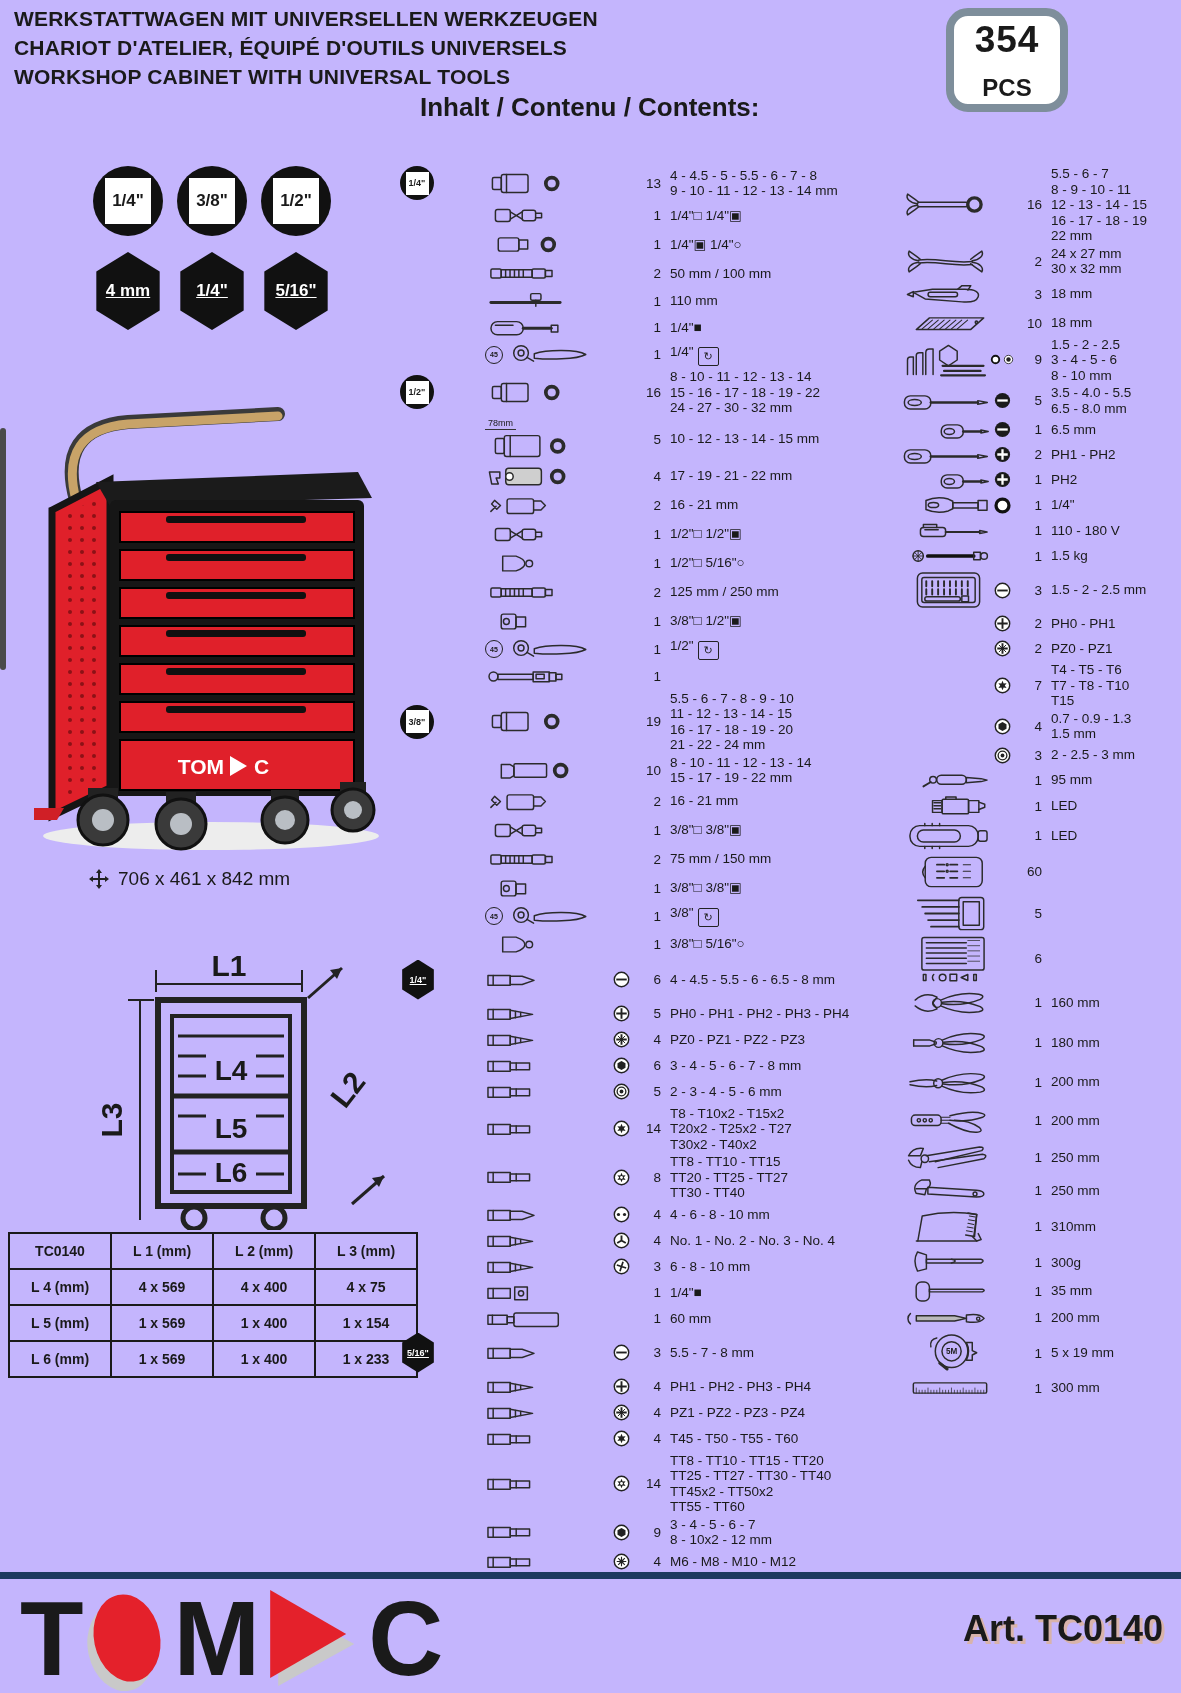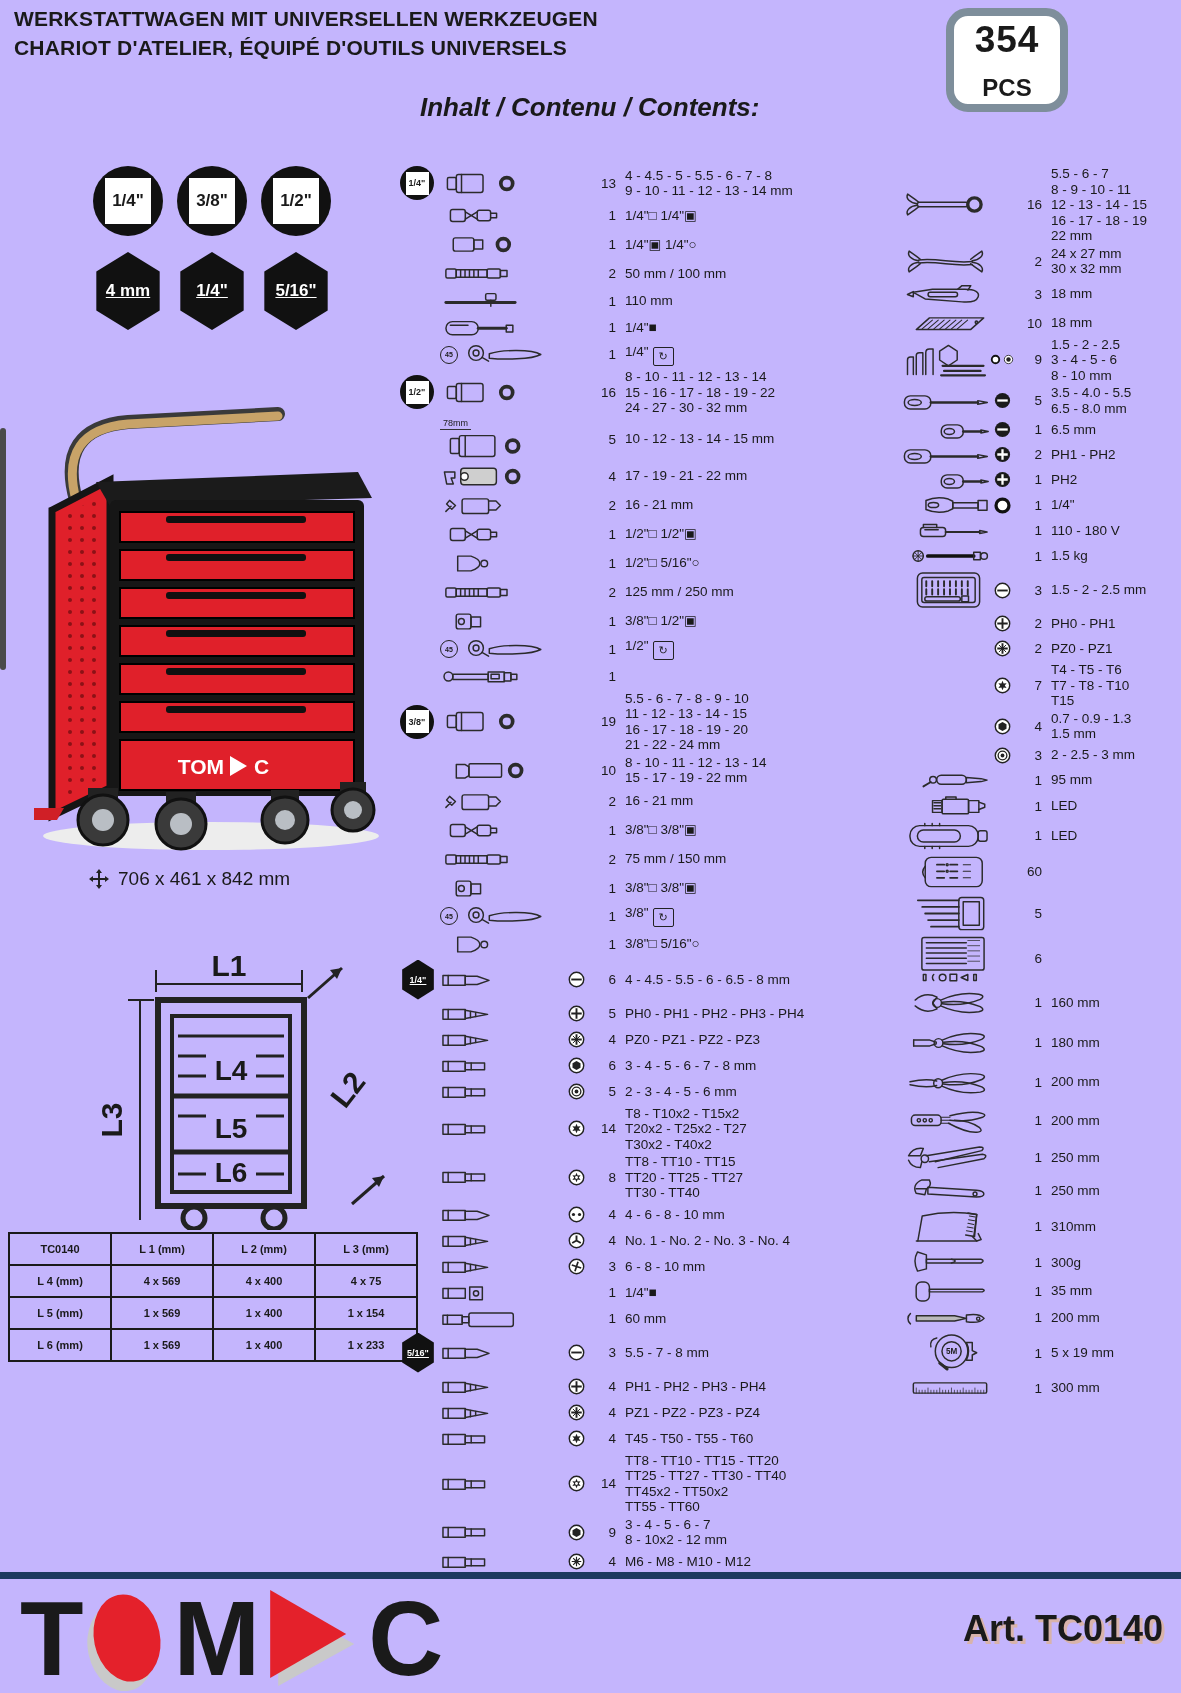--- a/index.html
+++ b/index.html
@@ -1,41 +1,41 @@
 <!DOCTYPE html>
 <html><head>
 <meta charset="utf-8">
 <style>
   html,body{margin:0;padding:0;background:#fff;font-family:"Liberation Sans",sans-serif;color:#1a1a1a;}
   #page{position:relative;width:1181px;height:1693px;background:#c4b5fd;overflow:hidden;}
   .title{position:absolute;left:14px;top:4px;width:760px;font-weight:bold;font-size:21px;line-height:29px;letter-spacing:.2px;}
-  .contents{position:absolute;left:420px;top:92px;font-weight:bold;font-size:26px;font-style:italic;}
+  .contents{position:absolute;left:420px;top:92px;font-weight:bold;font-size:26px;}
   .badge{position:absolute;left:946px;top:8px;width:106px;height:88px;border:8px solid #7e8e9b;border-radius:22px;background:#fff;
          display:flex;flex-direction:column;align-items:center;justify-content:center;line-height:1;}
   .badge .n{font-weight:bold;font-size:37px;letter-spacing:1px;}
   .badge .u{font-weight:bold;font-size:24px;margin-top:18px;}
   #legend{position:absolute;left:86px;top:166px;display:grid;grid-template-columns:repeat(3,84px);grid-row-gap:16px;grid-column-gap:0px;}
   .mk-circle{background:#111;border-radius:50%;display:flex;align-items:center;justify-content:center;}
   .mk-circle .sq{background:#fff;display:flex;align-items:center;justify-content:center;font-weight:bold;}
   .mk-hex{background:#111;color:#fff;font-weight:bold;display:flex;align-items:center;justify-content:center;
           clip-path:polygon(50% 0,94% 25%,94% 75%,50% 100%,6% 75%,6% 25%);text-decoration:underline;}
   .lgc{width:70px;height:70px;} .lgc .sq{width:46px;height:46px;font-size:17px;}
   .lgh{width:72px;height:78px;font-size:17px;}
   .smc{width:34px;height:34px;} .smc .sq{width:23px;height:23px;font-size:9px;}
   .smh{width:36px;height:40px;font-size:9px;}
   #dims{position:absolute;left:88px;top:868px;display:flex;align-items:center;gap:8px;font-size:19px;}
   #spec{position:absolute;left:8px;top:1232px;border-collapse:collapse;}
-  #spec td{border:2.5px solid #1a1a1a;font-weight:bold;font-size:11px;text-align:center;padding:9px 6px;width:88px;}
+  #spec td{border:2.5px solid #1a1a1a;font-weight:bold;font-size:14px;text-align:center;padding:9px 6px;width:88px;}
   .list{position:absolute;display:flex;flex-direction:column;gap:2px;}
   #list-left{left:400px;top:166px;width:418px;}
   #list-right{left:818px;top:166px;width:360px;}
   .row{display:flex;align-items:center;min-height:23px;}
   .mzone{width:40px;flex:none;display:flex;justify-content:flex-start;}
   .izone{flex:none;display:flex;flex-direction:column;align-items:flex-start;justify-content:center;}
-  #list-left .izone{width:124px;}
+  #list-left .izone{width:124px;margin-left:45px;}
   #list-right .izone{width:172px;align-items:flex-end;}
   .irow{display:flex;align-items:center;gap:3px;}
   .szone{width:24px;flex:none;display:flex;gap:2px;justify-content:center;}
   .q{width:28px;flex:none;text-align:right;font-size:13.5px;}
   .t{flex:1;padding-left:9px;font-size:13.5px;line-height:15.5px;white-space:nowrap;}
   .b45{width:16px;height:16px;border:1.5px solid #222;border-radius:50%;font-size:7px;font-weight:bold;
        display:flex;align-items:center;justify-content:center;flex:none;}
   .note{font-size:9px;line-height:10px;border-bottom:1.2px solid #333;padding:0 3px 1px;margin-bottom:1px;}
   .picto{display:inline-flex;width:19px;height:17px;border:1.6px solid #222;border-radius:2px;align-items:center;
          justify-content:center;font-size:11px;margin-left:4px;vertical-align:-4px;line-height:1;}
@@ -52,20 +52,21 @@
   #art{position:absolute;right:18px;top:1608px;font-weight:bold;font-size:36px;text-shadow:3px 3px 0 #d8b3ab;}
 </style>
 </head>
 <body>
 
 <div id="page">
 
   <div class="title">
     <div>WERKSTATTWAGEN MIT UNIVERSELLEN WERKZEUGEN</div>
     <div>CHARIOT D'ATELIER, ÉQUIPÉ D'OUTILS UNIVERSELS</div>
+    <div>WORKSHOP CABINET WITH UNIVERSAL TOOLS</div>
   </div>
 
   <div class="badge">
     <div class="n">354</div>
     <div class="u">PCS</div>
   </div>
 
   <div class="contents">Inhalt / Contenu / Contents:</div>
 
   <div id="legend">

